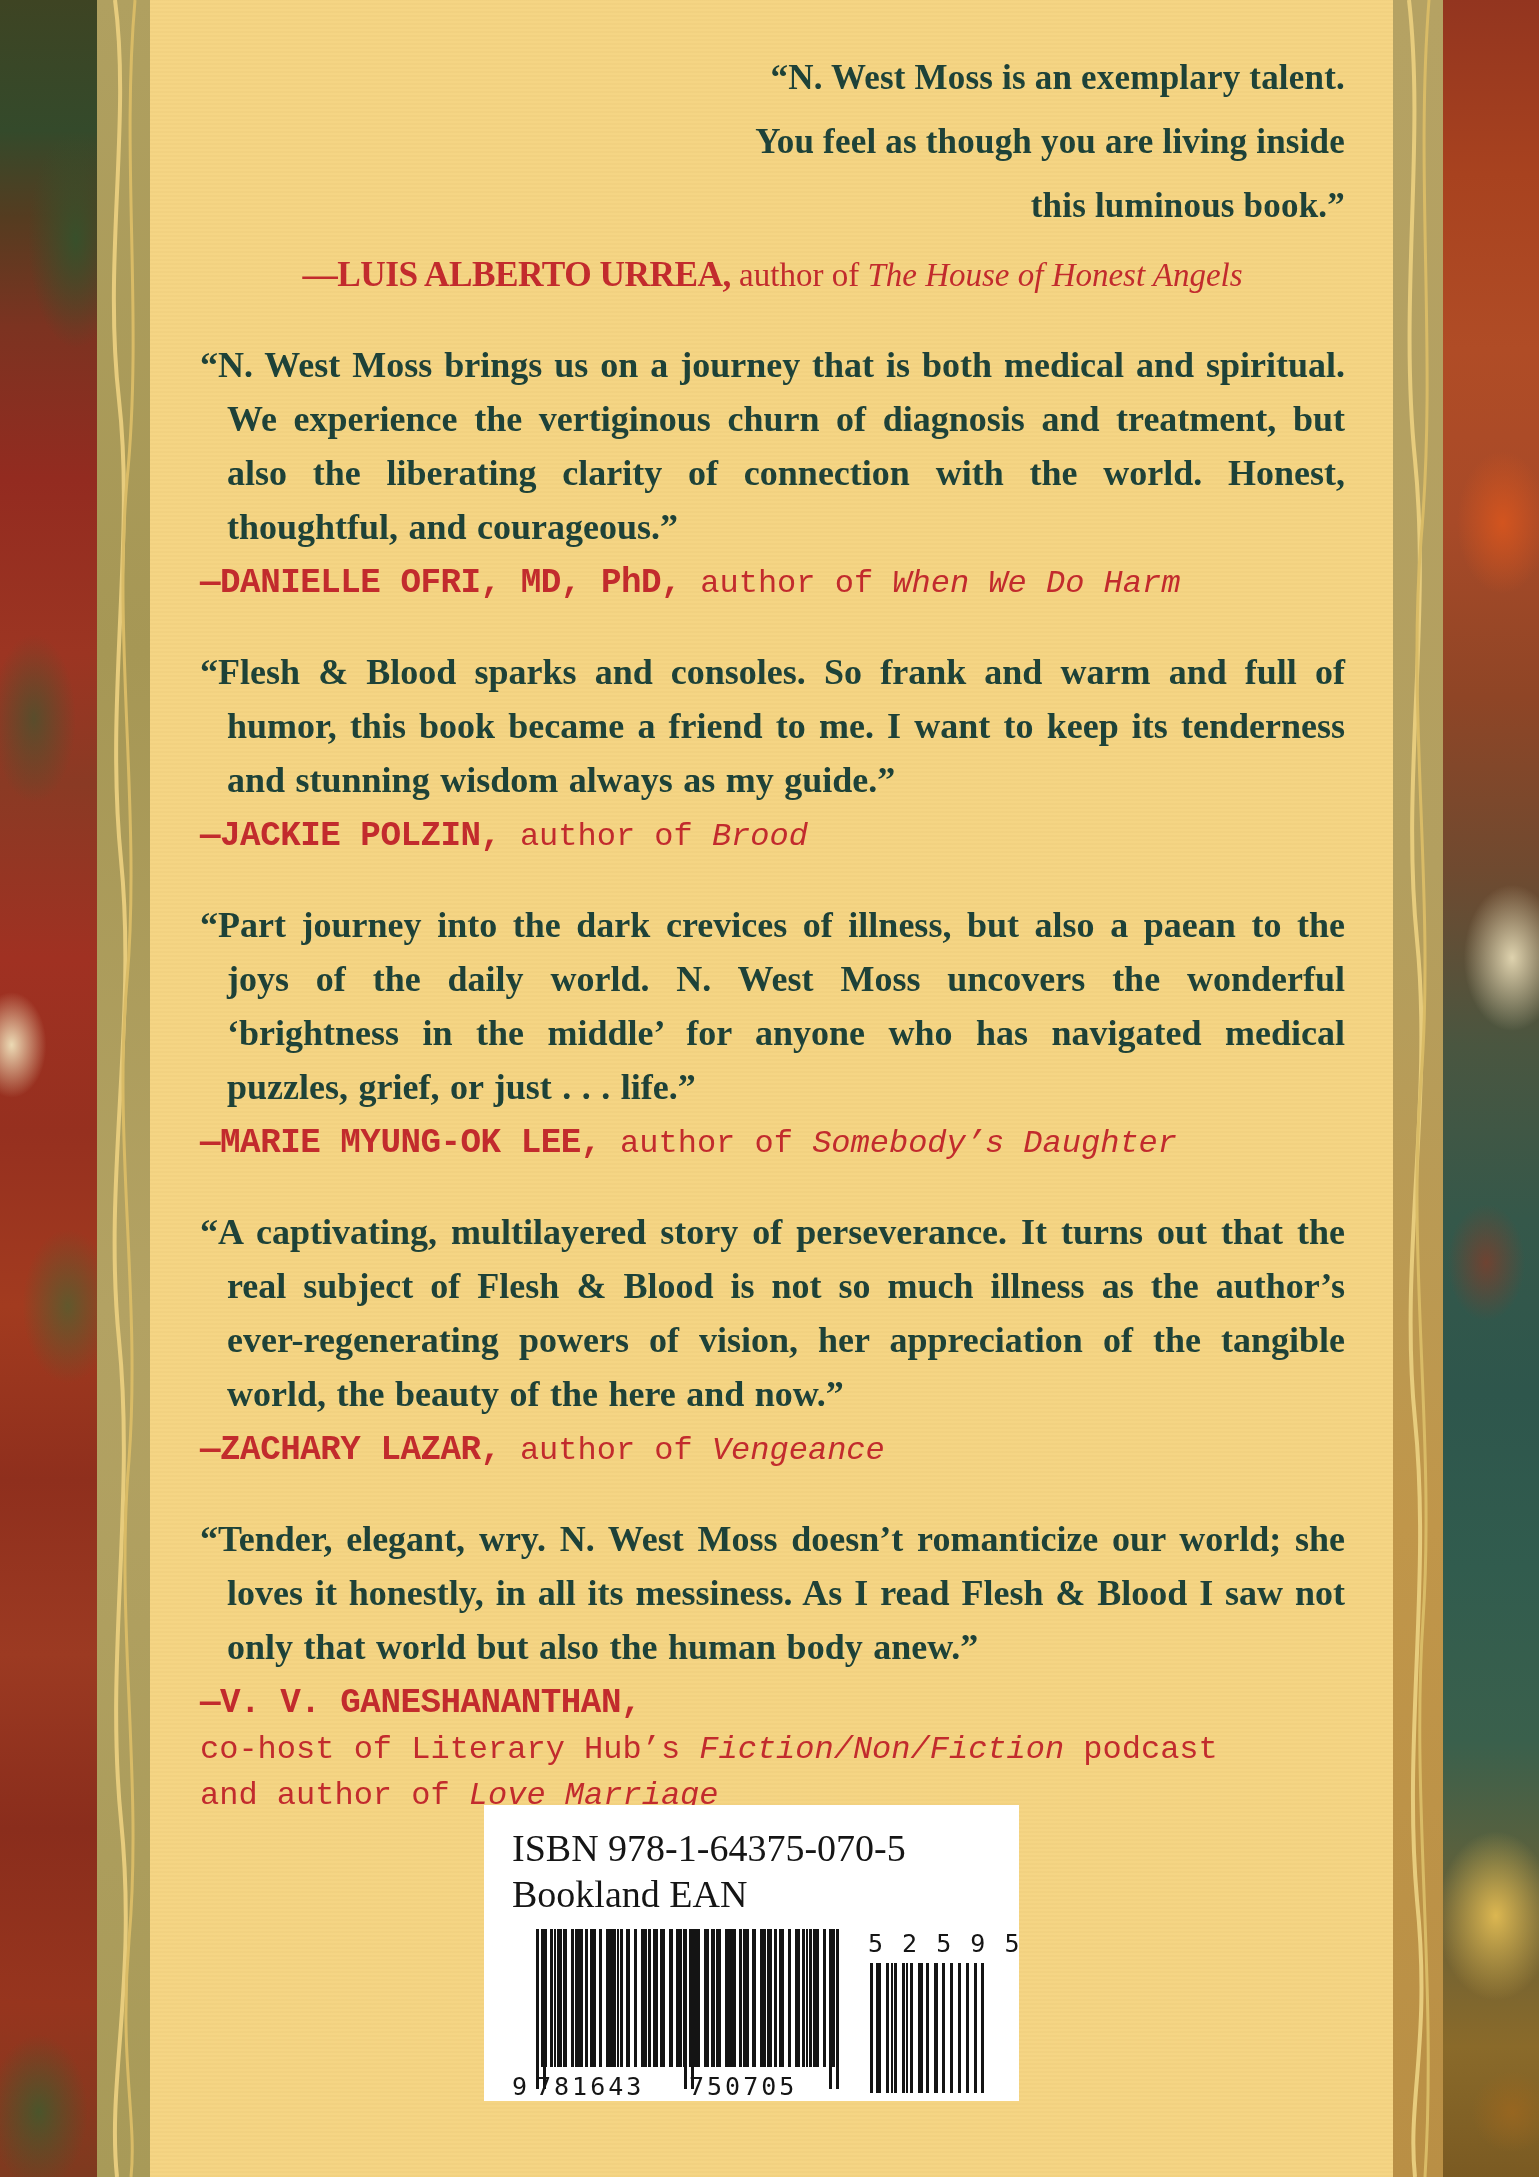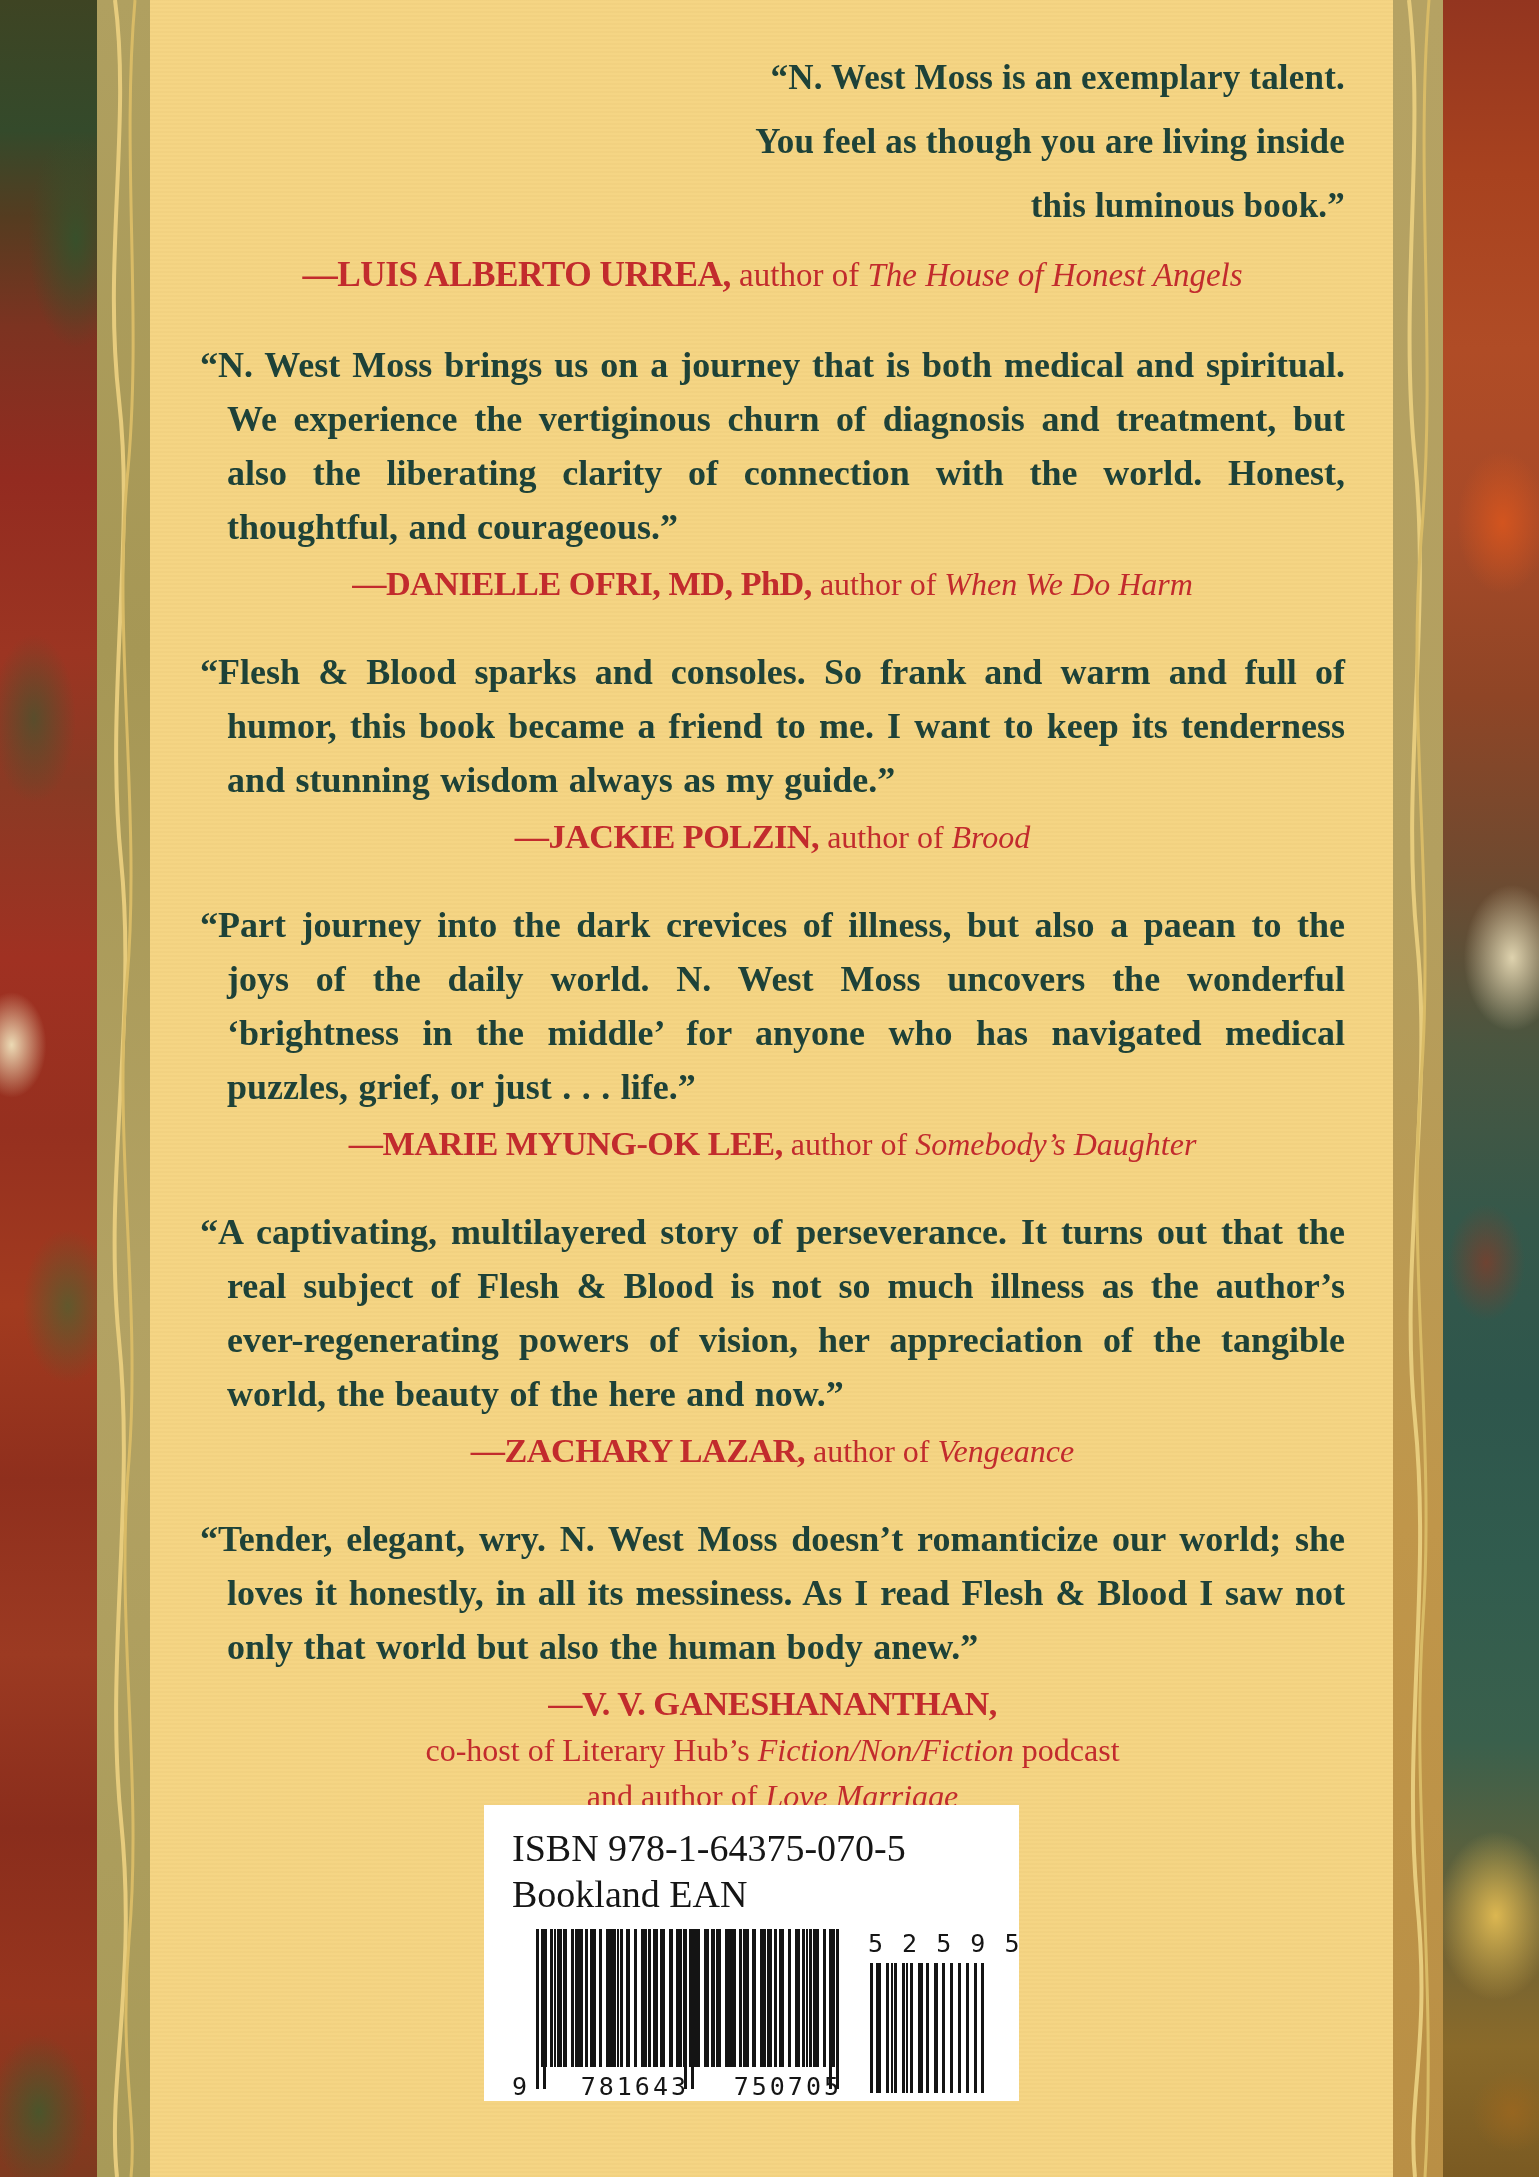--- a/index.html
+++ b/index.html
@@ -55,21 +55,21 @@
   .headline{
     color:#1E4238;font-weight:700;font-size:35px;line-height:64px;text-align:right;
     letter-spacing:.2px;
   }
   .attr-center{margin-top:12px;text-align:center;font-size:33px;line-height:50px;color:#C22B2D;}
   .blurb{margin-top:38px;}
   .blurb-quote{
     color:#1E4238;font-weight:700;font-size:36px;line-height:54px;
     text-align:justify;padding-left:27px;text-indent:-27px;word-spacing:1.5px;
   }
-  .blurb-attr{margin-top:6px;text-align:center;}
+  .blurb-attr{margin-top:6px;text-align:left;font-family:Liberation Mono, monospace;}
   .attr-line{font-size:32px;line-height:46px;color:#C22B2D;}
   .seg{color:#C22B2D;}
   .seg-name{font-weight:700;font-size:1.07em;letter-spacing:-.5px;}
   .seg-plain{font-weight:400;}
   .seg-work{font-style:italic;font-weight:400;}
   .seg-q{color:#1E4238;}
   .seg-qi{color:#1E4238;}
   
   .isbn-box{
     position:absolute;left:334px;top:1805px;width:535px;height:296px;background:#ffffff;
@@ -85,21 +85,21 @@
       repeating-linear-gradient(90deg,#141414 0 2px, transparent 2px 9px),
       repeating-linear-gradient(90deg,transparent 0 5px, #141414 5px 9px, transparent 9px 17px);
   }
   .guard{position:absolute;top:0;width:3px;height:160px;background:#141414;}
   .g1{left:24px;} .g2{left:31px;} .g3{left:172px;} .g4{left:179px;} .g5{right:10px;} .g6{right:3px;}
   .digits-row{
     position:absolute;left:0;right:0;bottom:0;height:32px;display:flex;align-items:flex-end;
     font-family:"DejaVu Sans Mono", monospace;font-size:25px;letter-spacing:3px;
   }
   .digit-9{width:24px;flex:none;letter-spacing:0;}
-  .digit-cell{flex:1;text-align:right;margin-top:32px;}
+  .digit-cell{flex:1;text-align:left;margin-top:32px;}
   .barcode-supp{position:relative;width:118px;height:172px;flex:none;}
   .supp-digits{
     text-align:left;font-family:"DejaVu Sans Mono", monospace;font-size:25px;height:30px;
     letter-spacing:2px;white-space:nowrap;
   }
   .bars-supp{
     position:absolute;left:2px;right:2px;top:34px;height:130px;
     background:
       repeating-linear-gradient(90deg,#141414 0 3px, transparent 3px 8px),
       repeating-linear-gradient(90deg,transparent 0 6px, #141414 6px 8px, transparent 8px 15px);

